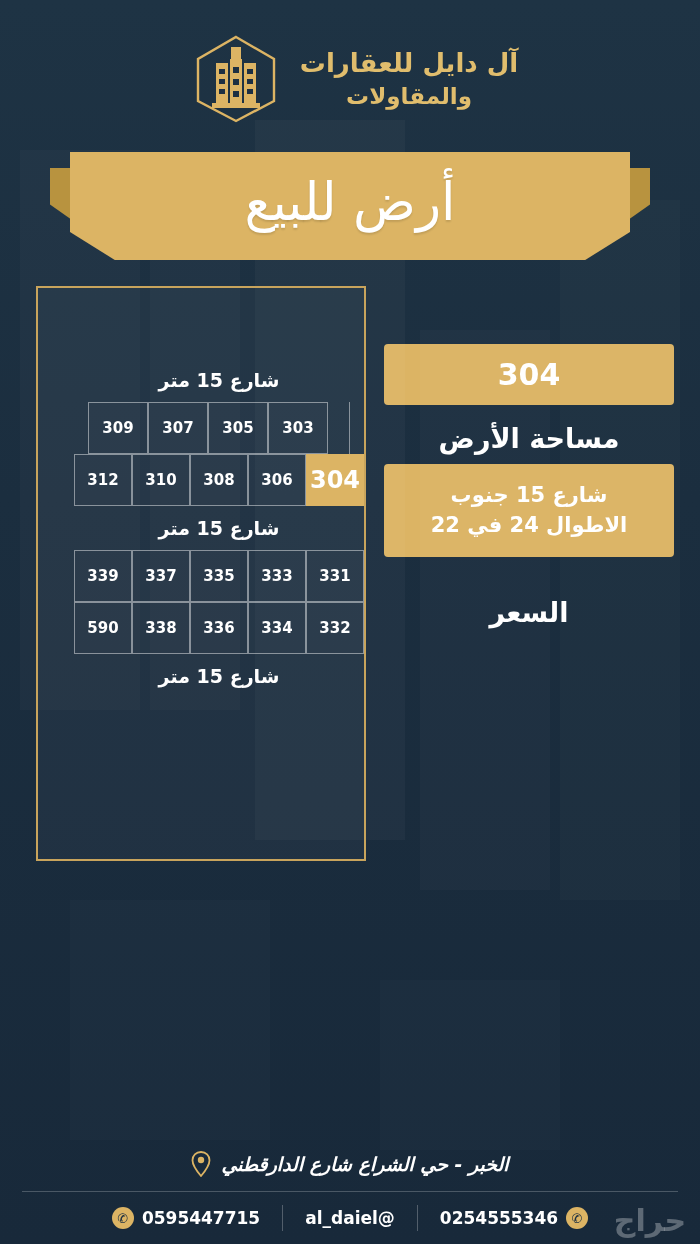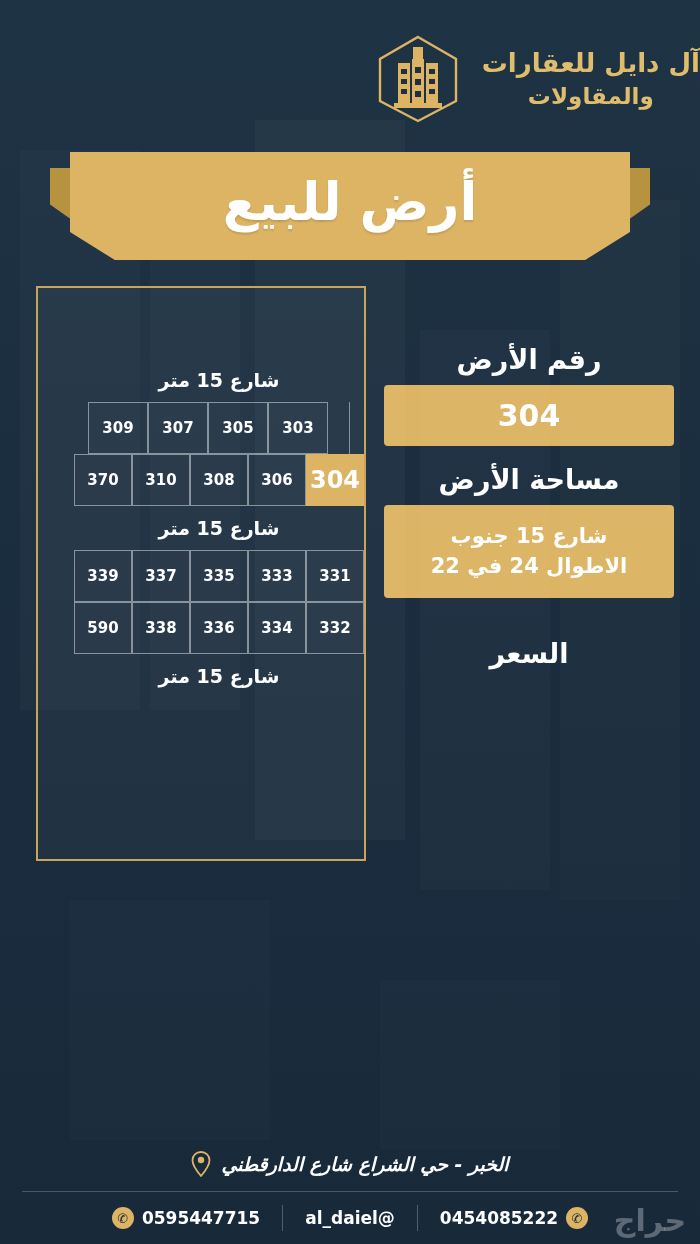--- a/index.html
+++ b/index.html
@@ -22,21 +22,21 @@
   .bg-s2 { left: 150px; top: 240px;  width: 90px;  height: 470px; }
   .bg-s3 { left: 255px; top: 120px;  width: 150px; height: 720px; background: rgba(255,255,255,0.03); }
   .bg-s4 { left: 420px; top: 330px;  width: 130px; height: 560px; }
   .bg-s5 { left: 560px; top: 200px;  width: 120px; height: 700px; background: rgba(255,255,255,0.018); }
   .bg-s6 { left: 70px;  top: 900px;  width: 200px; height: 240px; background: rgba(255,255,255,0.015); }
   .bg-s7 { left: 380px; top: 980px;  width: 180px; height: 170px; background: rgba(255,255,255,0.015); }
 
   
   .header {
     position: relative;
-    display: flex; align-items: center; 
+    display: flex; align-items: center; justify-content: center;
     gap: 18px;
     padding-top: 28px;
     height: 130px;
     padding-left: 8px;
   }
   .brand-text {
     text-align: center;
     color: #d7b濃;
     color: #dcb96a;
     line-height: 1.35;
@@ -53,21 +53,21 @@
 
   
   .ribbon-wrap { position: relative; margin: 22px auto 0; width: 560px; height: 108px; }
   .ribbon {
     position: absolute; inset: 0;
     background: #dcb464;
     clip-path: polygon(0 0, 100% 0, 100% 74%, 92% 100%, 8% 100%, 0 74%);
     display: flex; align-items: center; justify-content: center;
   }
   .ribbon-text {
-    color: #ffffff; font-size: 52px; font-weight: bold;
+    color: #ffffff; font-size: 52px; font-weight: normal;
     letter-spacing: 1px; margin-bottom: 8px;
     text-shadow: 0 2px 2px rgba(0,0,0,0.12);
   }
   .ribbon-tab-l, .ribbon-tab-r {
     position: absolute; top: 16px; width: 22px; height: 52px;
     background: #b8933f;
   }
   .ribbon-tab-l { left: -20px; clip-path: polygon(0 0, 100% 0, 100% 100%, 0 70%); }
   .ribbon-tab-r { right: -20px; clip-path: polygon(0 0, 100% 0, 100% 70%, 0 100%); }
 
@@ -210,21 +210,20 @@
     <div class="ribbon-tab-r"></div>
     <div class="ribbon">
       <span class="ribbon-text">أرض للبيع</span>
     </div>
   </div>
 
 
   <div class="content">
 
     <div class="info-col">
-      <div class="info-label">رقم الأرض</div>
       <div class="pill">304</div>
 
       <div class="info-label">مساحة الأرض</div>
 
       <div class="pill small">
         <div>شارع 15 جنوب</div>
         <div>الاطوال 24 في 22</div>
       </div>
 
       <div class="spacer-20"></div>
@@ -242,21 +241,21 @@
             <div class="cell">303</div>
             <div class="cell">305</div>
             <div class="cell">307</div>
             <div class="cell">309</div>
           </div>
           <div class="row">
             <div class="cell hl">304</div>
             <div class="cell">306</div>
             <div class="cell">308</div>
             <div class="cell">310</div>
-            <div class="cell">370</div>
+            <div class="cell">312</div>
           </div>
         </div>
 
         <div class="street-label">شارع 15 متر</div>
 
         <div class="grid-group">
           <div class="row">
             <div class="cell">331</div>
             <div class="cell">333</div>
             <div class="cell">335</div>
@@ -285,21 +284,21 @@
         <svg viewBox="0 0 20 26" width="20" height="26">
           <path d="M10 1 C5 1 1.5 4.6 1.5 9.2 C1.5 15 10 25 10 25 C10 25 18.5 15 18.5 9.2 C18.5 4.6 15 1 10 1 Z" fill="none" stroke="#dcb464" stroke-width="1.8"></path>
           <circle cx="10" cy="9" r="3.2" fill="#dcb464"></circle>
         </svg>
       </span>
     </div>
     <div class="divider"></div>
     <div class="contact-row">
       <div class="contact-item">
         <span class="circ-icon">✆</span>
-        <span>0454085222</span>
+        <span>0254555346</span>
       </div>
       <div class="sep"></div>
       <div class="contact-item">
         <span>@al_daiel</span>
       </div>
       <div class="sep"></div>
       <div class="contact-item">
         <span>0595447715</span>
         <span class="circ-icon">✆</span>
       </div>

